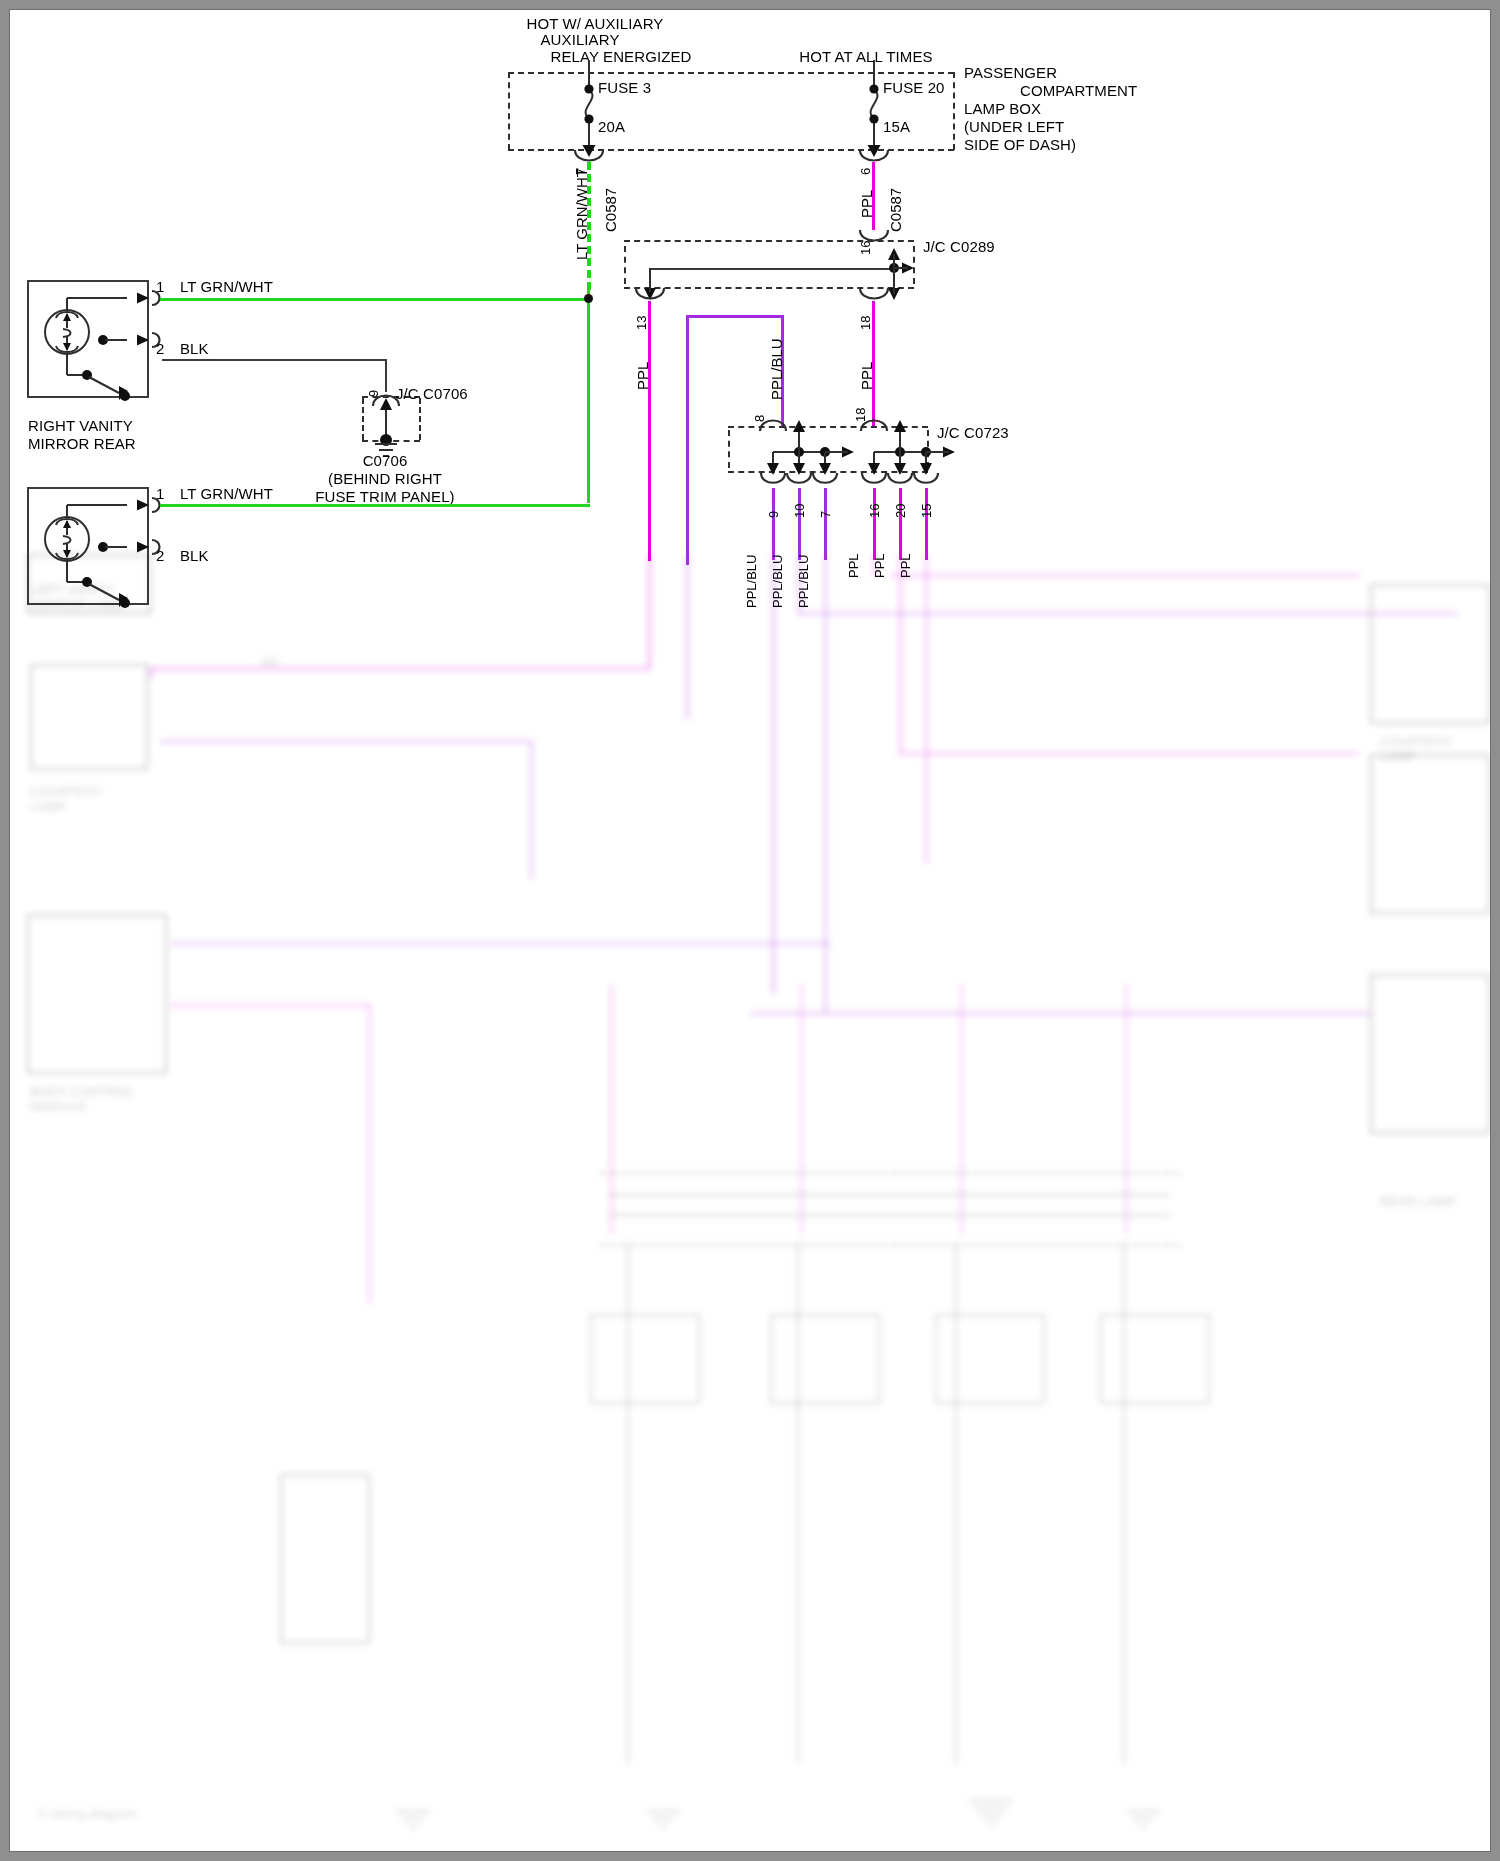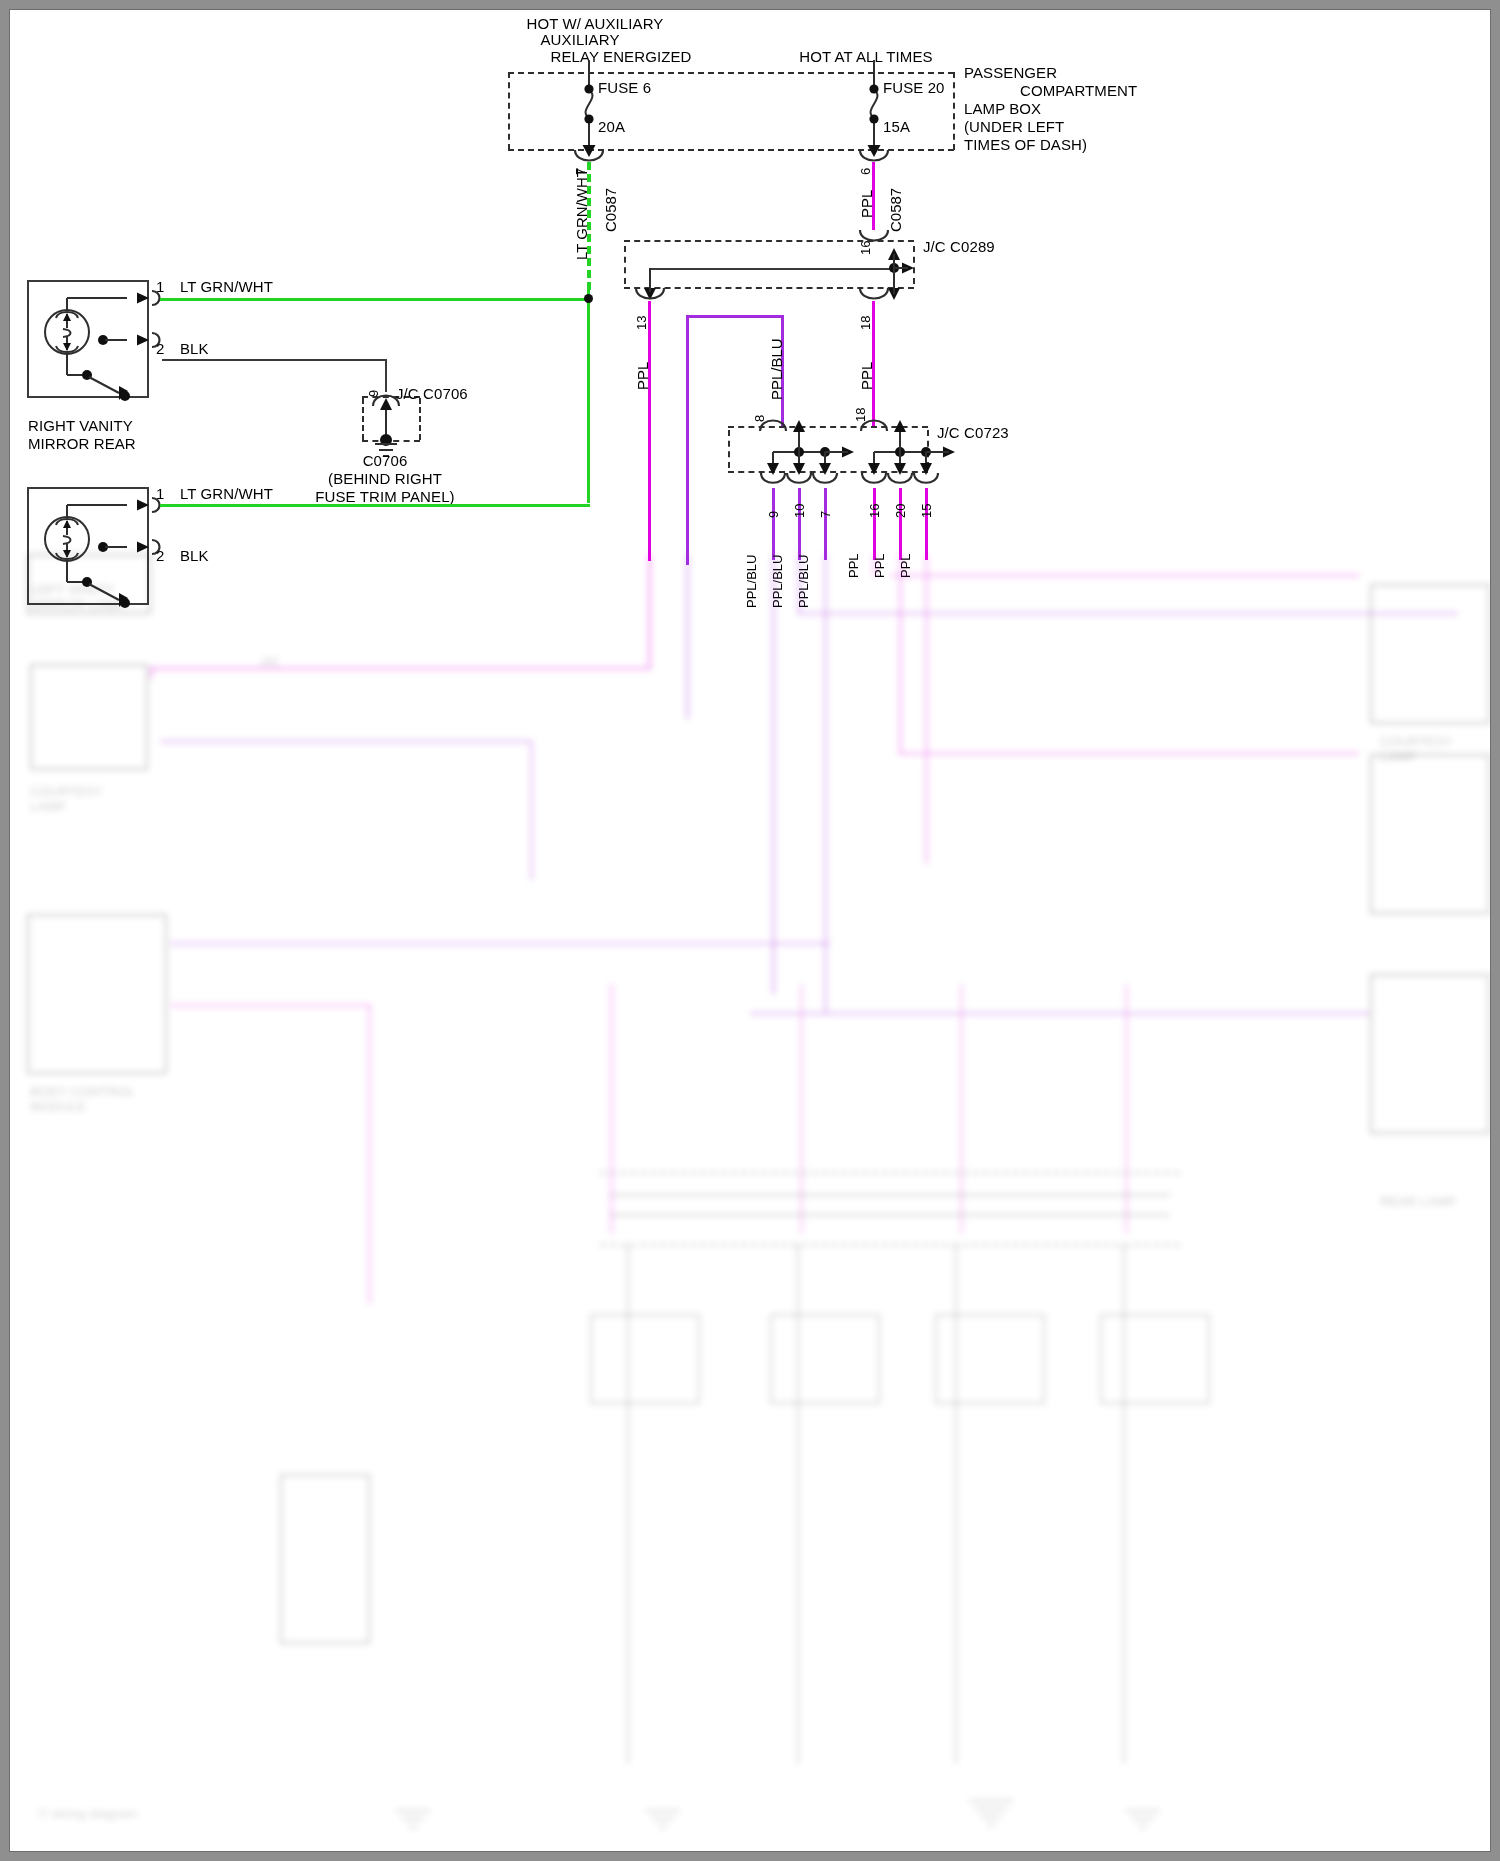--- a/index.html
+++ b/index.html
@@ -69,31 +69,31 @@
 
     <div class="dash-h" style="left:498px;top:62px;width:446px;"></div>
     <div class="dash-h" style="left:498px;top:139px;width:446px;"></div>
     <div class="dash-v" style="left:498px;top:62px;height:78px;"></div>
     <div class="dash-v" style="left:943px;top:62px;height:78px;"></div>
 
     <div class="txt" style="left:954px;top:54px;">PASSENGER</div>
     <div class="txt" style="left:1010px;top:72px;">COMPARTMENT</div>
     <div class="txt" style="left:954px;top:90px;">LAMP BOX</div>
     <div class="txt" style="left:954px;top:108px;">(UNDER LEFT</div>
-    <div class="txt" style="left:954px;top:126px;">TIMES OF DASH)</div>
+    <div class="txt" style="left:954px;top:126px;">SIDE OF DASH)</div>
 
     <svg style="left:560px;top:50px;" width="60" height="98">
       <line class="stk" x1="19" y1="0" x2="19" y2="28"></line>
       <path class="stk" d="M19,30 C31,38 7,50 19,58"></path>
       <line class="stk" x1="19" y1="60" x2="19" y2="88"></line>
       <circle class="fil" cx="19" cy="29" r="4.6"></circle>
       <circle class="fil" cx="19" cy="59" r="4.6"></circle>
       <path class="fil" d="M19,97 l-6.5,-12 l13,0 z"></path>
     </svg>
-    <div class="txt" style="left:588px;top:69px;">FUSE 6</div>
+    <div class="txt" style="left:588px;top:69px;">FUSE 3</div>
     <div class="txt" style="left:588px;top:108px;">20A</div>
 
     <svg style="left:845px;top:50px;" width="60" height="98">
       <line class="stk" x1="19" y1="0" x2="19" y2="28"></line>
       <path class="stk" d="M19,30 C31,38 7,50 19,58"></path>
       <line class="stk" x1="19" y1="60" x2="19" y2="88"></line>
       <circle class="fil" cx="19" cy="29" r="4.6"></circle>
       <circle class="fil" cx="19" cy="59" r="4.6"></circle>
       <path class="fil" d="M19,97 l-6.5,-12 l13,0 z"></path>
     </svg>

